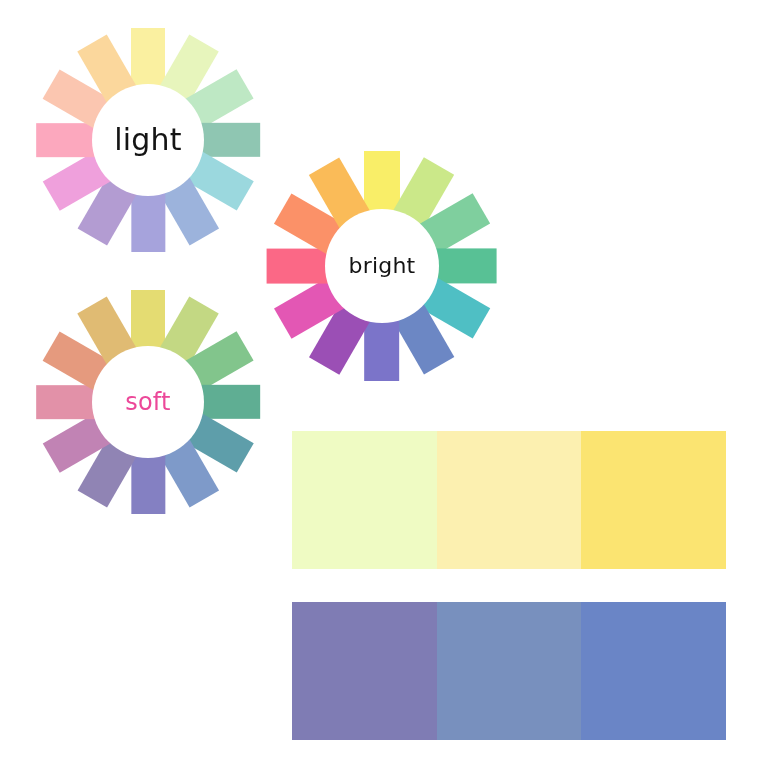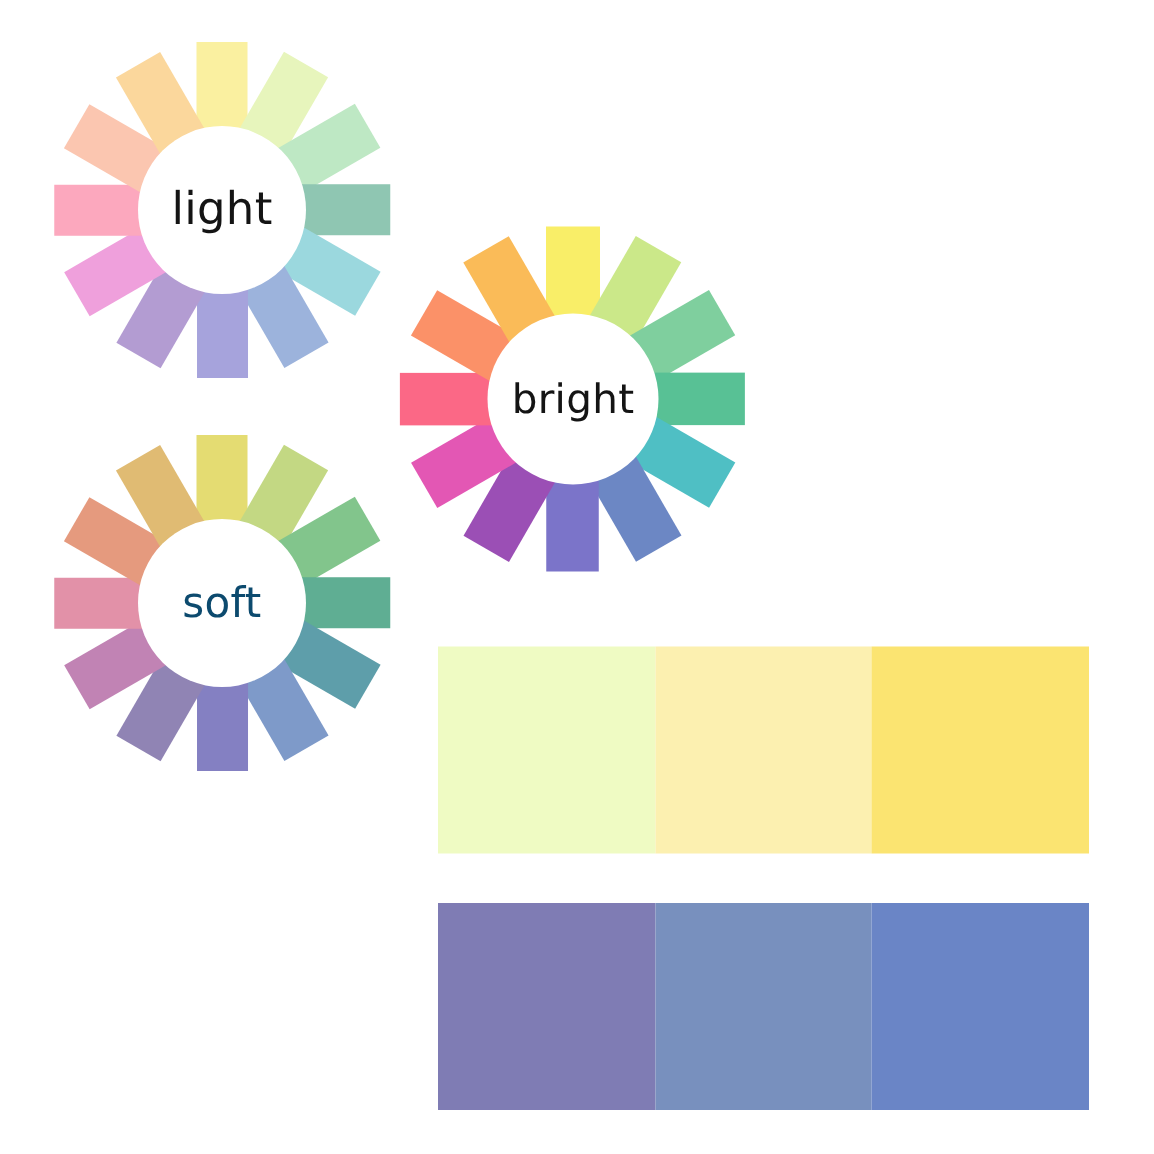--- a/index.html
+++ b/index.html
@@ -87,38 +87,38 @@
       <div class="swatch" style="width: 35.1858px; height: 62px; left: 66.4071px; top: -31px; background: rgb(88, 193, 149); transform: rotate(90deg);"></div>
       <div class="swatch" style="width: 35.1858px; height: 62px; left: 55.1532px; top: 11px; background: rgb(79, 191, 196); transform: rotate(120deg);"></div>
       <div class="swatch" style="width: 35.1858px; height: 62px; left: 24.4071px; top: 41.7461px; background: rgb(108, 135, 196); transform: rotate(150deg);"></div>
       <div class="swatch" style="width: 35.1858px; height: 62px; left: -17.5929px; top: 53px; background: rgb(123, 116, 201); transform: rotate(180deg);"></div>
       <div class="swatch" style="width: 35.1858px; height: 62px; left: -59.5929px; top: 41.7461px; background: rgb(155, 79, 181); transform: rotate(210deg);"></div>
       <div class="swatch" style="width: 35.1858px; height: 62px; left: -90.3391px; top: 11px; background: rgb(227, 87, 180); transform: rotate(240deg);"></div>
       <div class="swatch" style="width: 35.1858px; height: 62px; left: -101.593px; top: -31px; background: rgb(251, 104, 134); transform: rotate(270deg);"></div>
       <div class="swatch" style="width: 35.1858px; height: 62px; left: -90.3391px; top: -73px; background: rgb(251, 145, 104); transform: rotate(300deg);"></div>
       <div class="swatch" style="width: 35.1858px; height: 62px; left: -59.5929px; top: -103.746px; background: rgb(250, 187, 88); transform: rotate(330deg);"></div>
       <div class="wheel-hub" style="width: 114px; height: 114px; left: -57px; top: -57px; background: rgb(255, 255, 255);">
-        <span class="wheel-label" style="font-size: 27px; color: rgb(20, 20, 20);">bright</span>
+        <span class="wheel-label" style="font-size: 22px; color: rgb(20, 20, 20);">bright</span>
       </div>
     </div>
     <div class="wheel" style="left: 148px; top: 402px;">
       <div class="swatch" style="width: 34.3481px; height: 60px; left: -17.174px; top: -112px; background: rgb(228, 220, 114); transform: rotate(0deg);"></div>
       <div class="swatch" style="width: 34.3481px; height: 60px; left: 23.826px; top: -101.014px; background: rgb(195, 216, 131); transform: rotate(30deg);"></div>
       <div class="swatch" style="width: 34.3481px; height: 60px; left: 53.84px; top: -71px; background: rgb(130, 197, 140); transform: rotate(60deg);"></div>
       <div class="swatch" style="width: 34.3481px; height: 60px; left: 64.826px; top: -30px; background: rgb(95, 174, 147); transform: rotate(90deg);"></div>
       <div class="swatch" style="width: 34.3481px; height: 60px; left: 53.84px; top: 11px; background: rgb(94, 158, 170); transform: rotate(120deg);"></div>
       <div class="swatch" style="width: 34.3481px; height: 60px; left: 23.826px; top: 41.0141px; background: rgb(126, 154, 201); transform: rotate(150deg);"></div>
       <div class="swatch" style="width: 34.3481px; height: 60px; left: -17.174px; top: 52px; background: rgb(132, 128, 194); transform: rotate(180deg);"></div>
       <div class="swatch" style="width: 34.3481px; height: 60px; left: -58.174px; top: 41.0141px; background: rgb(144, 132, 180); transform: rotate(210deg);"></div>
       <div class="swatch" style="width: 34.3481px; height: 60px; left: -88.1881px; top: 11px; background: rgb(193, 131, 180); transform: rotate(240deg);"></div>
       <div class="swatch" style="width: 34.3481px; height: 60px; left: -99.174px; top: -30px; background: rgb(226, 145, 168); transform: rotate(270deg);"></div>
       <div class="swatch" style="width: 34.3481px; height: 60px; left: -88.1881px; top: -71px; background: rgb(229, 154, 126); transform: rotate(300deg);"></div>
       <div class="swatch" style="width: 34.3481px; height: 60px; left: -58.174px; top: -101.014px; background: rgb(224, 187, 115); transform: rotate(330deg);"></div>
       <div class="wheel-hub" style="width: 112px; height: 112px; left: -56px; top: -56px; background: rgb(255, 255, 255);">
-        <span class="wheel-label" style="font-size: 28px; color: #0c4a6e;">soft</span>
+        <span class="wheel-label" style="font-size: 24px; color: #ec4899;">soft</span>
       </div>
     </div>
     <div class="bar" style="left: 292px; top: 431px; width: 434px; height: 138px;">
       <div class="bar-cell" style="background: rgb(239, 251, 195);"></div>
       <div class="bar-cell" style="background: rgb(252, 240, 176);"></div>
       <div class="bar-cell" style="background: rgb(251, 228, 113);"></div>
     </div>
     <div class="bar" style="left: 292px; top: 602px; width: 434px; height: 138px;">
       <div class="bar-cell" style="background: rgb(127, 124, 180);"></div>
       <div class="bar-cell" style="background: rgb(120, 144, 190);"></div>

